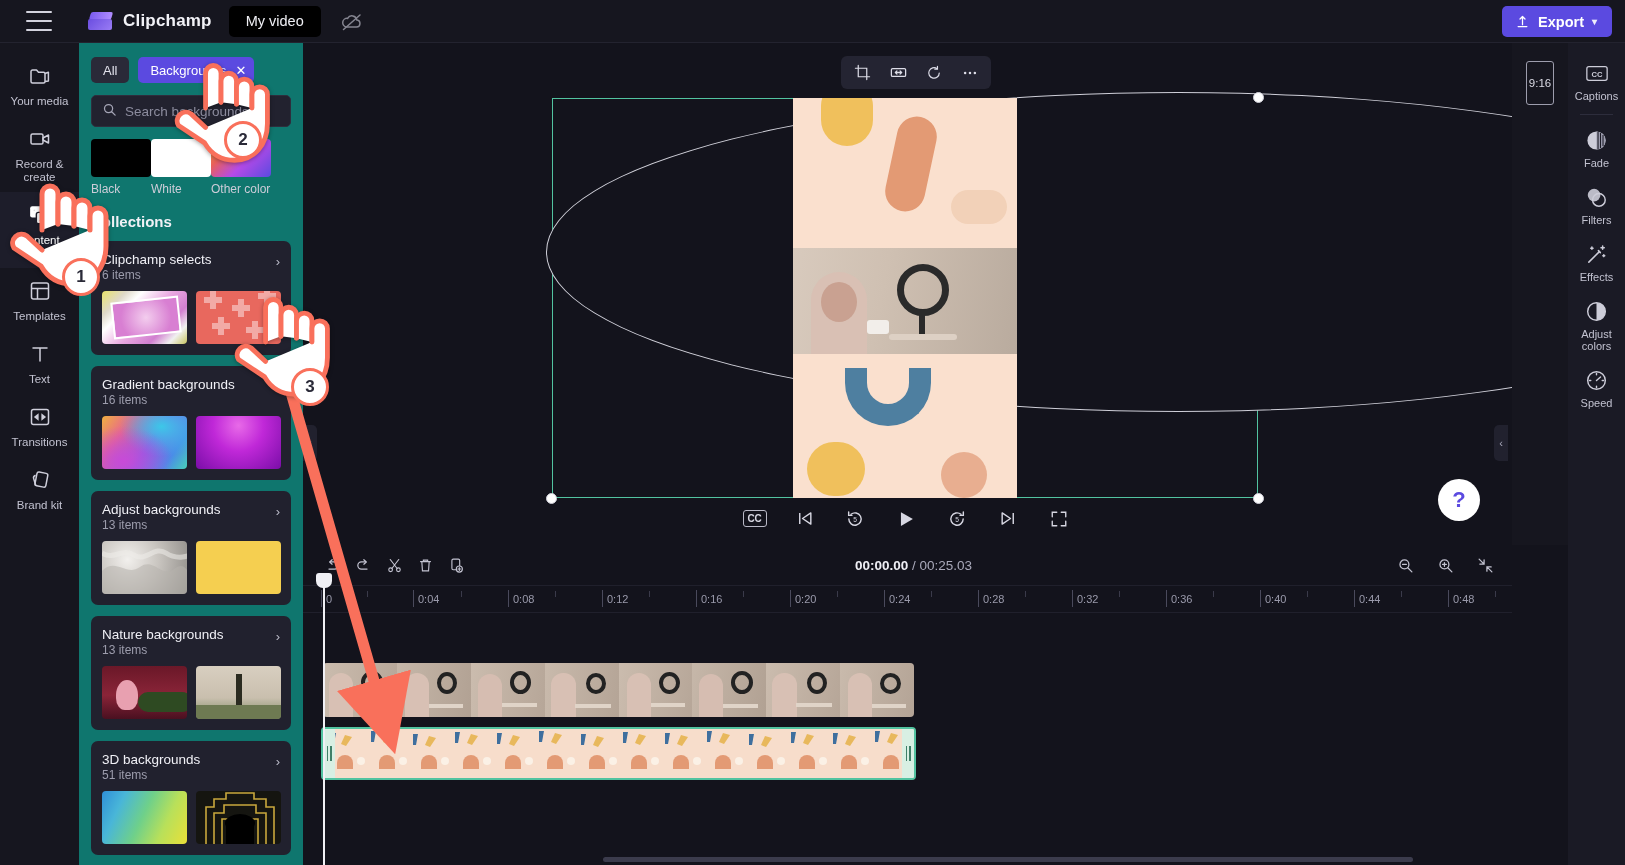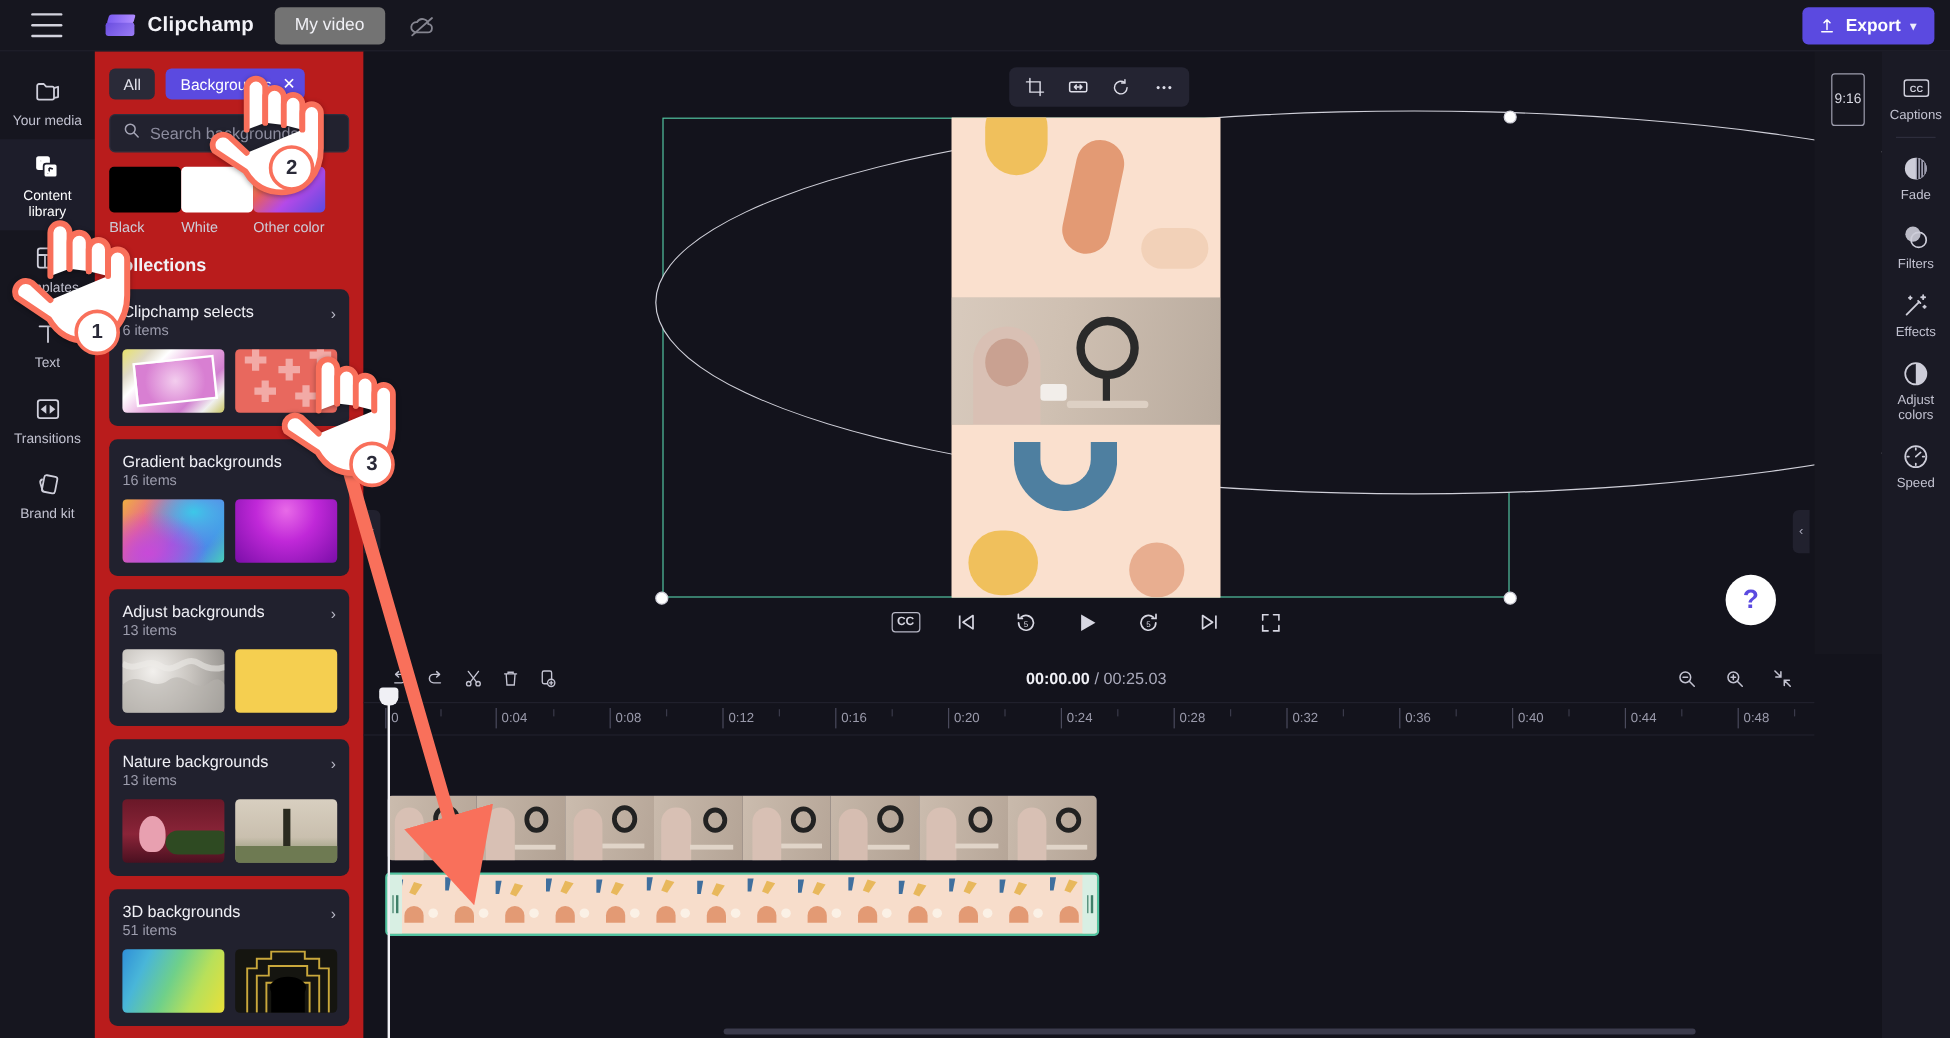--- a/index.html
+++ b/index.html
@@ -20,21 +20,21 @@
   }
   .hamburger { width: 26px; height: 20px; margin-left: 26px; display: flex; flex-direction: column; justify-content: space-between; cursor: pointer; }
   .hamburger span { display: block; height: 2px; background: #d3d3de; border-radius: 2px; }
   .logo-mark { margin-left: 36px; width: 26px; height: 22px; position: relative; }
   .logo-mark i { position: absolute; display: block; border-radius: 2px; }
   .logo-mark i:nth-child(1) { left: 2px; top: 2px; width: 22px; height: 8px; background: linear-gradient(90deg,#7b5cf0,#b08cff); transform: skewX(-16deg); }
   .logo-mark i:nth-child(2) { left: 0px; top: 9px; width: 24px; height: 11px; background: linear-gradient(135deg,#6a4de0,#9a7cf5); border-radius: 2px; }
   .app-title { margin-left: 9px; font-size: 17px; font-weight: 600; letter-spacing: .2px; color: #f2f2f7; }
   .project-chip {
     margin-left: 17px; height: 31px; padding: 0 17px; display: flex; align-items: center;
-    background: #737373; border-radius: 5px; font-size: 14.5px; color: #f0f0f5; cursor: pointer;
+    background: #000000; border-radius: 5px; font-size: 14.5px; color: #f0f0f5; cursor: pointer;
   }
   .cloud-off { margin-left: 18px; width: 26px; height: 26px; display: flex; align-items: center; justify-content: center; opacity: .62; }
   .export-btn {
     position: absolute; right: 13px; top: 6px; height: 31px; padding: 0 15px 0 13px;
     background: #5b4ae0; border-radius: 5px; display: flex; align-items: center; gap: 8px;
     font-size: 14.5px; font-weight: 600; color: #fff; cursor: pointer;
   }
   .export-btn .caret { font-size: 10px; opacity: .9; }
 
   
@@ -47,21 +47,21 @@
     align-items: center; gap: 6px; cursor: pointer;
   }
   .rail-item .ico { width: 26px; height: 26px; display: flex; align-items: center; justify-content: center; color: #cfcfdb; }
   .rail-item .lbl { font-size: 11.5px; color: #c2c2d0; text-align: center; line-height: 13px; }
   .rail-item.active { background: #1d1d2a; }
   .rail-item.active .ico, .rail-item.active .lbl { color: #fff; }
 
   
   .panel {
     position: absolute; left: 79px; top: 43px; width: 224px; height: 822px;
-    background: #b91c1c; overflow: hidden;
+    background: #0f766e; overflow: hidden;
   }
   .panel-scrollpad { padding: 14px 12px 0 12px; }
   .chips { display: flex; align-items: center; gap: 9px; }
   .chip {
     height: 26px; padding: 0 12px; border-radius: 5px; background: #2a2a38;
     font-size: 13px; color: #e2e2ec; display: flex; align-items: center; cursor: pointer;
   }
   .chip.sel { background: #5b4ae0; color: #fff; padding-right: 28px; position: relative; }
   .chip.sel .x { position: absolute; right: 8px; top: 50%; transform: translateY(-50%); font-size: 13px; line-height: 1; }
   .searchbox {
@@ -235,20 +235,29 @@
     <div class="rail-item">
       <span class="ico">
         <svg width="24" height="24" viewBox="0 0 24 24" fill="none" stroke="currentColor" stroke-width="1.5" stroke-linejoin="round">
           <path d="M3 7.5A1.5 1.5 0 0 1 4.5 6h4l2 2.2h5A1.5 1.5 0 0 1 17 9.7v7.8A1.5 1.5 0 0 1 15.5 19h-11A1.5 1.5 0 0 1 3 17.5z"></path>
           <path d="M17 9.5l3.4-1.2v8.6L17 17.6"></path>
         </svg>
       </span>
       <span class="lbl">Your media</span>
     </div>
 
+    <div class="rail-item">
+      <span class="ico">
+        <svg width="24" height="24" viewBox="0 0 24 24" fill="none" stroke="currentColor" stroke-width="1.5" stroke-linejoin="round">
+          <rect x="3" y="7" width="12" height="10" rx="1.6"></rect>
+          <path d="M15 11l5.5-3v8L15 13z"></path>
+        </svg>
+      </span>
+      <span class="lbl">Record &amp; create</span>
+    </div>
 
     <div class="rail-item active">
       <span class="ico">
         <svg width="25" height="25" viewBox="0 0 24 24" fill="none" stroke="currentColor" stroke-width="1.5">
           <rect x="3" y="3" width="11" height="11" rx="2" fill="currentColor" stroke="none"></rect>
           <circle cx="6.8" cy="6.8" r="1.1" fill="#1d1d2a"></circle>
           <circle cx="10.4" cy="10.4" r="1.1" fill="#1d1d2a"></circle>
           <rect x="9" y="9" width="11" height="11" rx="2" fill="currentColor" stroke="#1d1d2a" stroke-width="1.4"></rect>
           <path d="M13.4 12.4v4.3" stroke="#1d1d2a" stroke-width="1.3"></path>
           <circle cx="12.4" cy="16.8" r="1.1" fill="#1d1d2a"></circle>

